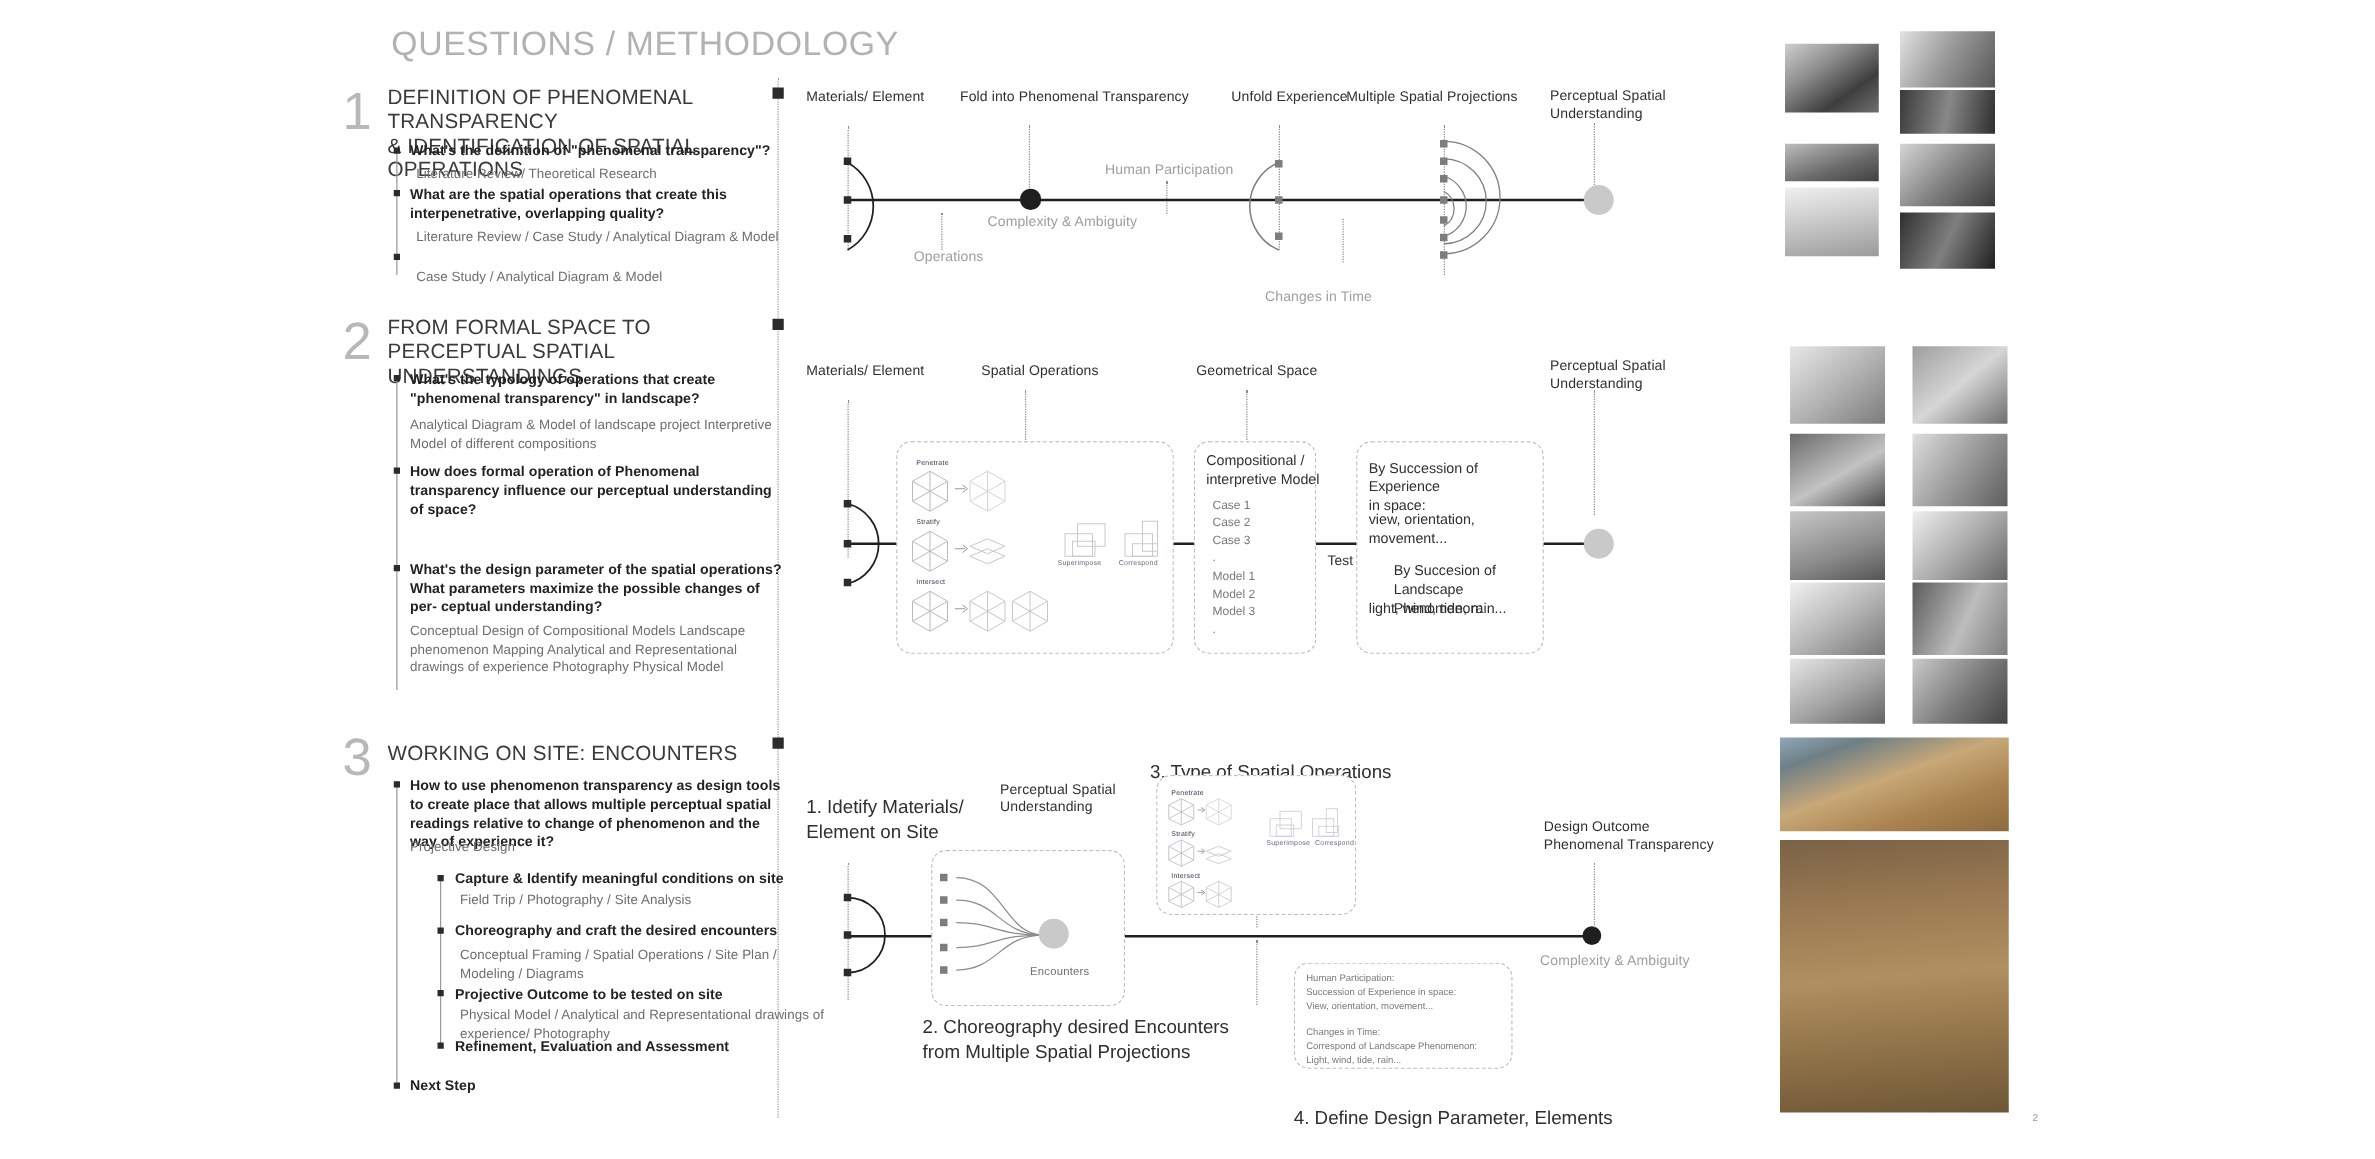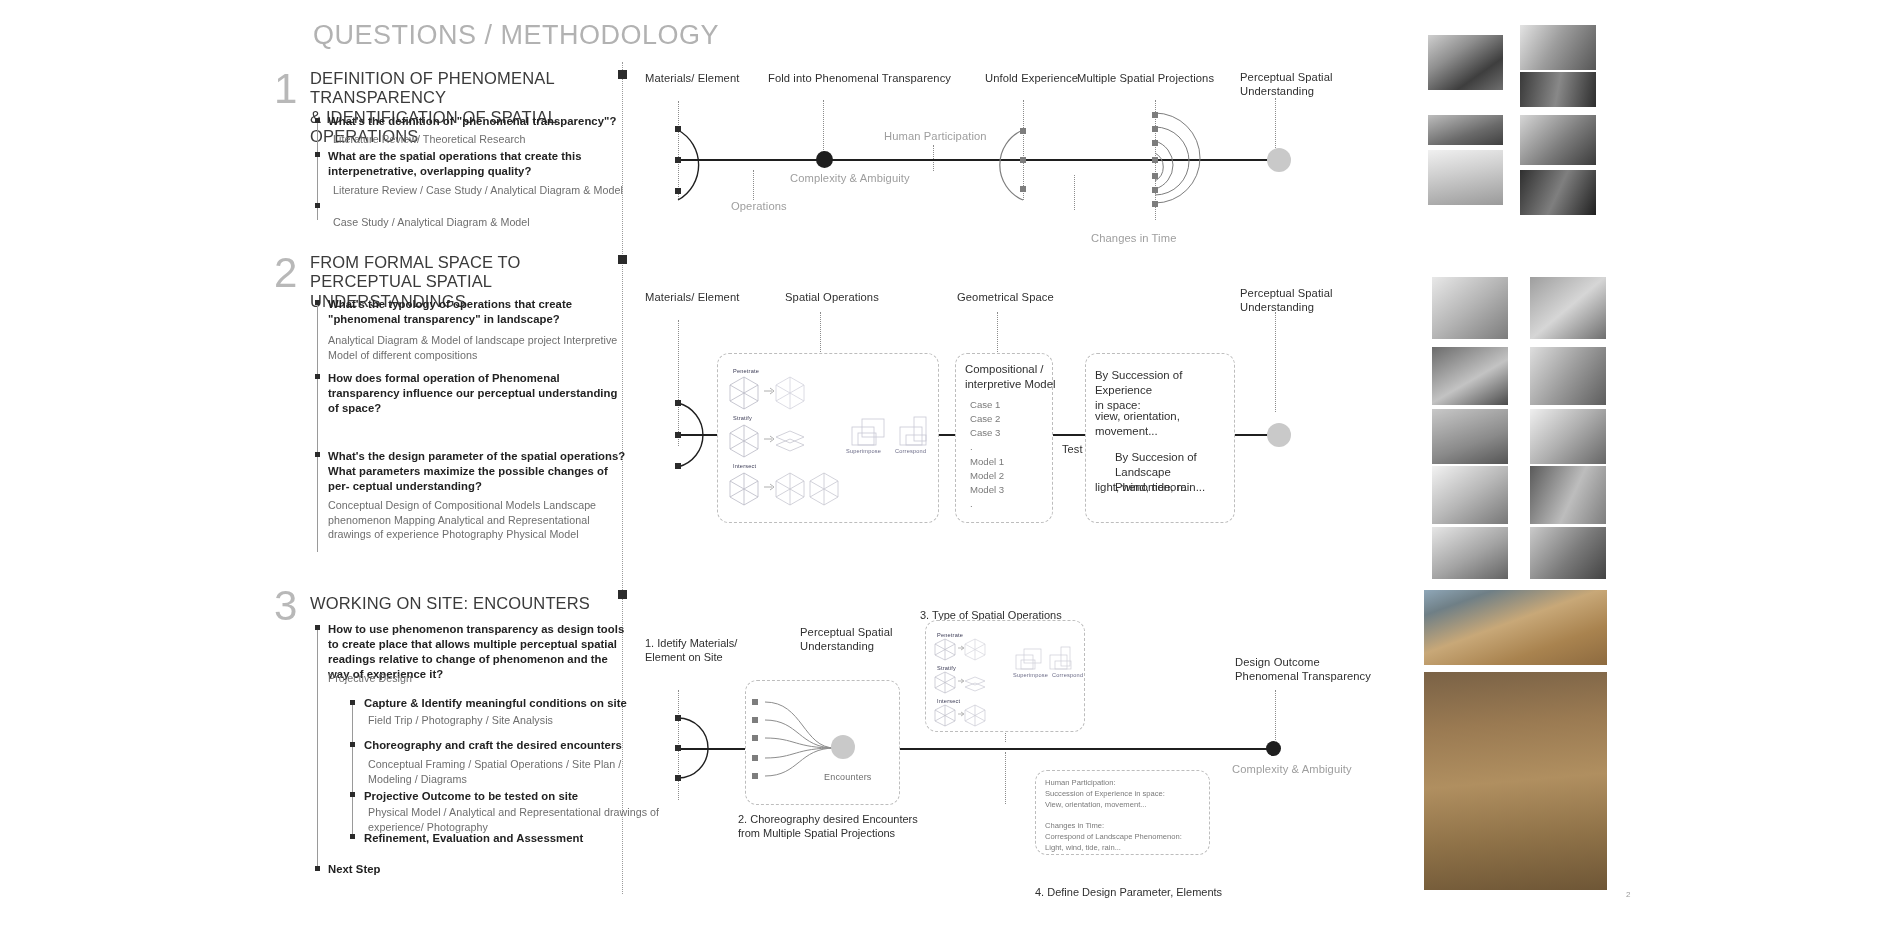--- a/index.html
+++ b/index.html
@@ -69,21 +69,21 @@
     position: absolute; font-size: 9.6px; color: #7a7a7a; line-height: 1.45;
     white-space: pre-line;
   }
   .minilbl {
     position: absolute; font-size: 5.6px; color: #6b6b87; letter-spacing: .2px;
   }
   .tinyhead {
     position: absolute; font-size: 5.6px; color: #3b3b55; letter-spacing: .2px;
   }
   .capt {
-    position: absolute; font-size: 11px; color: #2f2f2f; white-space: pre-line;
+    position: absolute; font-size: 15px; color: #2f2f2f; white-space: pre-line;
     line-height: 1.3;
   }
   
   .photo { position: absolute; background: #8d8d8d; overflow: hidden; }
   .pg-no { position: absolute; font-size: 8px; color: #9a9a9a; }
 
   .sep-dot { position: absolute; border-left: 1px dotted #9a9a9a; }
   svg { display: block; overflow: visible; }
 </style>
 </head>
@@ -160,21 +160,21 @@
   <div class="sq-gy" style="left:1152px; top:173px;"></div>
   <div class="sq-gy" style="left:1152px; top:187px;"></div>
   <div class="sq-gy" style="left:1152px; top:201px;"></div>
 
   <div class="dot-big" style="left:816px; top:151px; width:17px; height:17px;"></div>
   <div class="dot-gray" style="left:1267px; top:148px; width:24px; height:24px;"></div>
 
   <div class="lbl gray abs" style="left:731px; top:200px;">Operations</div>
   <div class="lbl gray abs" style="left:790px; top:172px;">Complexity &amp; Ambiguity</div>
   <div class="lbl gray abs" style="left:884px; top:130px;">Human Participation</div>
-  <div class="lbl gray abs" style="left:1091px; top:232px;">Changes in Time</div>
+  <div class="lbl gray abs" style="left:1012px; top:232px;">Changes in Time</div>
 
   <div class="secnum abs" style="left:274px; top:252px;">2</div>
   <div class="sectitle abs" style="left:310px; top:253px; width:330px;">FROM FORMAL SPACE TO
 PERCEPTUAL SPATIAL UNDERSTANDINGS</div>
   <div class="sq-dk" style="left:618px; top:255px;"></div>
 
   <div class="vrule" style="left:317px; top:300px; height:252px;"></div>
 
   <div class="bullet" style="left:315px; top:300px;"></div>
   <div class="q abs" style="left:328px; top:297px; width:290px;">What's the typology of operations that create "phenomenal

